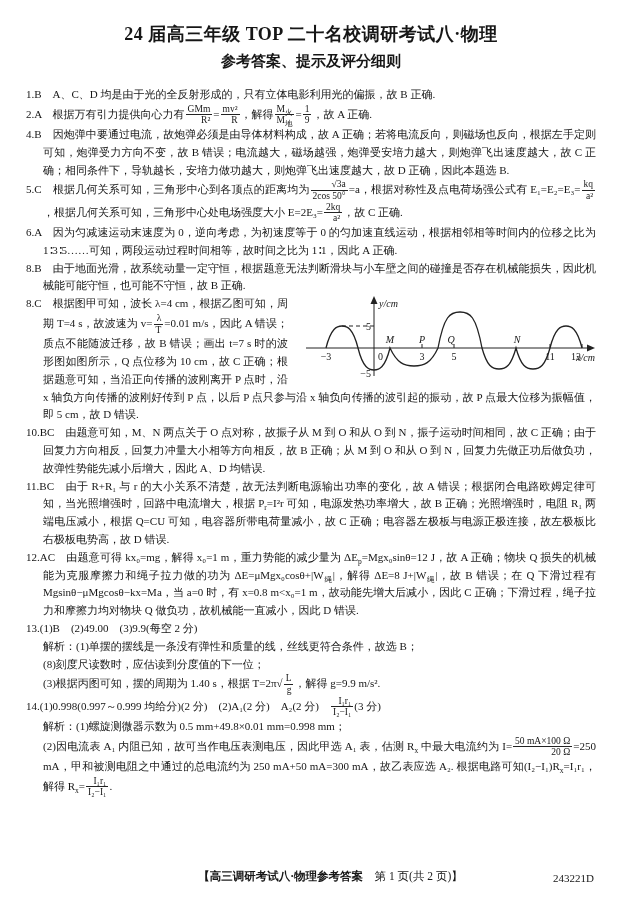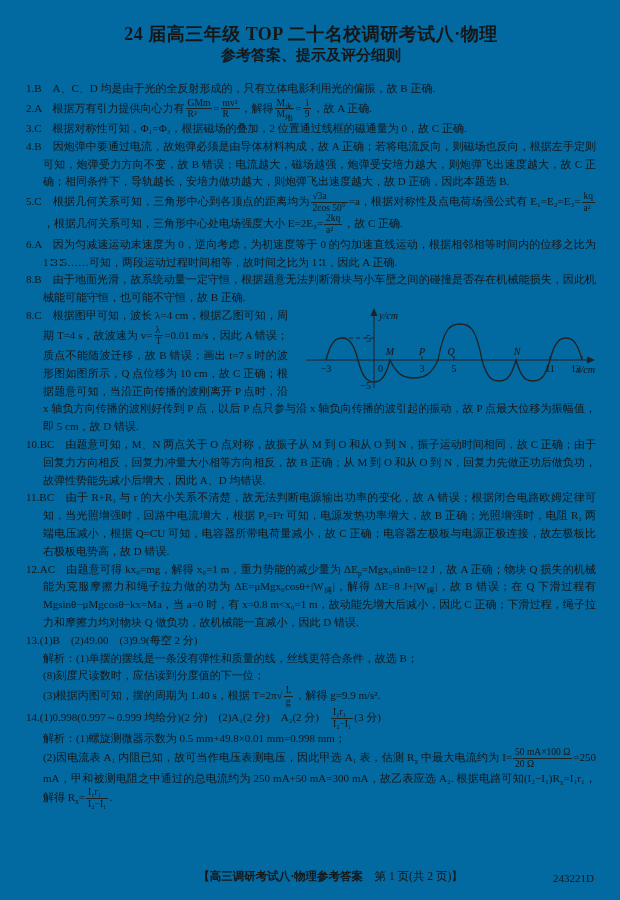--- a/index.html
+++ b/index.html
@@ -1,25 +1,25 @@
 <!DOCTYPE html>
 <html><head>
 <meta charset="utf-8">
 <style>
   html,body{margin:0;padding:0;background:#e8e8e8;}
-  .page{position:relative;width:620px;height:900px;background:#0369a1;overflow:hidden;
+  .page{position:relative;width:620px;height:900px;background:#ffffff;overflow:hidden;
         font-family:"Liberation Serif","DejaVu Serif",serif;color:#161616;}
   .inner{padding:14px 24px 0 26px;}
   h1{font-size:18px;text-align:center;margin:8px 0 0;font-weight:bold;letter-spacing:.5px;}
-  h2{font-size:15px;text-align:center;margin:0 0 15px;font-weight:bold;}
+  h2{font-size:15px;text-align:center;margin:6px 0 15px;font-weight:bold;}
   #answers{font-size:11px;margin-top:10px;}
   .item{line-height:17.8px;padding-left:17px;text-indent:-17px;text-align:justify;}
   .sub{text-indent:0;}
   sub{font-size:7.5px;line-height:0;}
-  .frac{display:inline-block;vertical-align:-0.62em;text-align:left;
+  .frac{display:inline-block;vertical-align:-0.62em;text-align:right;
         font-size:9.5px;line-height:1.12;margin:0 1px;text-indent:0;}
   .frac .num{display:block;border-bottom:1px solid #222;padding:0 2px;}
   .frac .den{display:block;padding:0 2px;}
   .fig{float:right;width:302px;height:82px;margin:1px 0 2px 6px;}
   .fig svg{display:block;}
   .fig .ax{stroke:#222;stroke-width:1;fill:none;}
   .fig .wv{stroke:#222;stroke-width:1.3;fill:none;}
   .fig .dash{stroke:#222;stroke-width:1;stroke-dasharray:4 3;fill:none;}
   .fig text{font-size:10px;font-family:"Liberation Serif","DejaVu Serif",serif;fill:#161616;}
   .fig .it{font-style:italic;}
@@ -30,21 +30,20 @@
 </head>
 <body>
 
 <div class="page">
   <div class="inner">
     <h1>24 届高三年级 TOP 二十名校调研考试八·物理</h1>
     <h2>参考答案、提示及评分细则</h2>
     <div id="answers">
         <div class="item">1.B　A、C、D 均是由于光的全反射形成的，只有立体电影利用光的偏振，故 B 正确.</div>
         <div class="item">2.A　根据万有引力提供向心力有<span class="frac"><span class="num">GMm</span><span class="den">R²</span></span>=<span class="frac"><span class="num">mv²</span><span class="den">R</span></span>，解得<span class="frac"><span class="num">M<sub>火</sub></span><span class="den">M<sub>地</sub></span></span>=<span class="frac"><span class="num">1</span><span class="den">9</span></span>，故 A 正确.</div>
-        <div class="item">3.C　根据对称性可知，Φ₁=Φ₃，根据磁场的叠加，2 位置通过线框的磁通量为 0，故 C 正确.</div>
         <div class="item">4.B　因炮弹中要通过电流，故炮弹必须是由导体材料构成，故 A 正确；若将电流反向，则磁场也反向，根据左手定则可知，炮弹受力方向不变，故 B 错误；电流越大，磁场越强，炮弹受安培力越大，则炮弹飞出速度越大，故 C 正确；相同条件下，导轨越长，安培力做功越大，则炮弹飞出速度越大，故 D 正确，因此本题选 B.</div>
         <div class="item">5.C　根据几何关系可知，三角形中心到各顶点的距离均为<span class="frac"><span class="num">√3a</span><span class="den">2cos 50°</span></span>=a，根据对称性及点电荷场强公式有 E₁=E₂=E₃=<span class="frac"><span class="num">kq</span><span class="den">a²</span></span>，根据几何关系可知，三角形中心处电场强度大小 E=2E₃=<span class="frac"><span class="num">2kq</span><span class="den">a²</span></span>，故 C 正确.</div>
         <div class="item">6.A　因为匀减速运动末速度为 0，逆向考虑，为初速度等于 0 的匀加速直线运动，根据相邻相等时间内的位移之比为 1∶3∶5……可知，两段运动过程时间相等，故时间之比为 1∶1，因此 A 正确.</div>
         <div class="item">8.B　由于地面光滑，故系统动量一定守恒，根据题意无法判断滑块与小车壁之间的碰撞是否存在机械能损失，因此机械能可能守恒，也可能不守恒，故 B 正确.</div>
         <div class="item">
   <span class="fig">
     <svg width="302" height="82" viewBox="0 0 302 82">
 
       <line class="ax" x1="12" y1="52" x2="295" y2="52"></line>
       <polygon points="293,48.5 301,52 293,55.5" fill="#222"></polygon>

